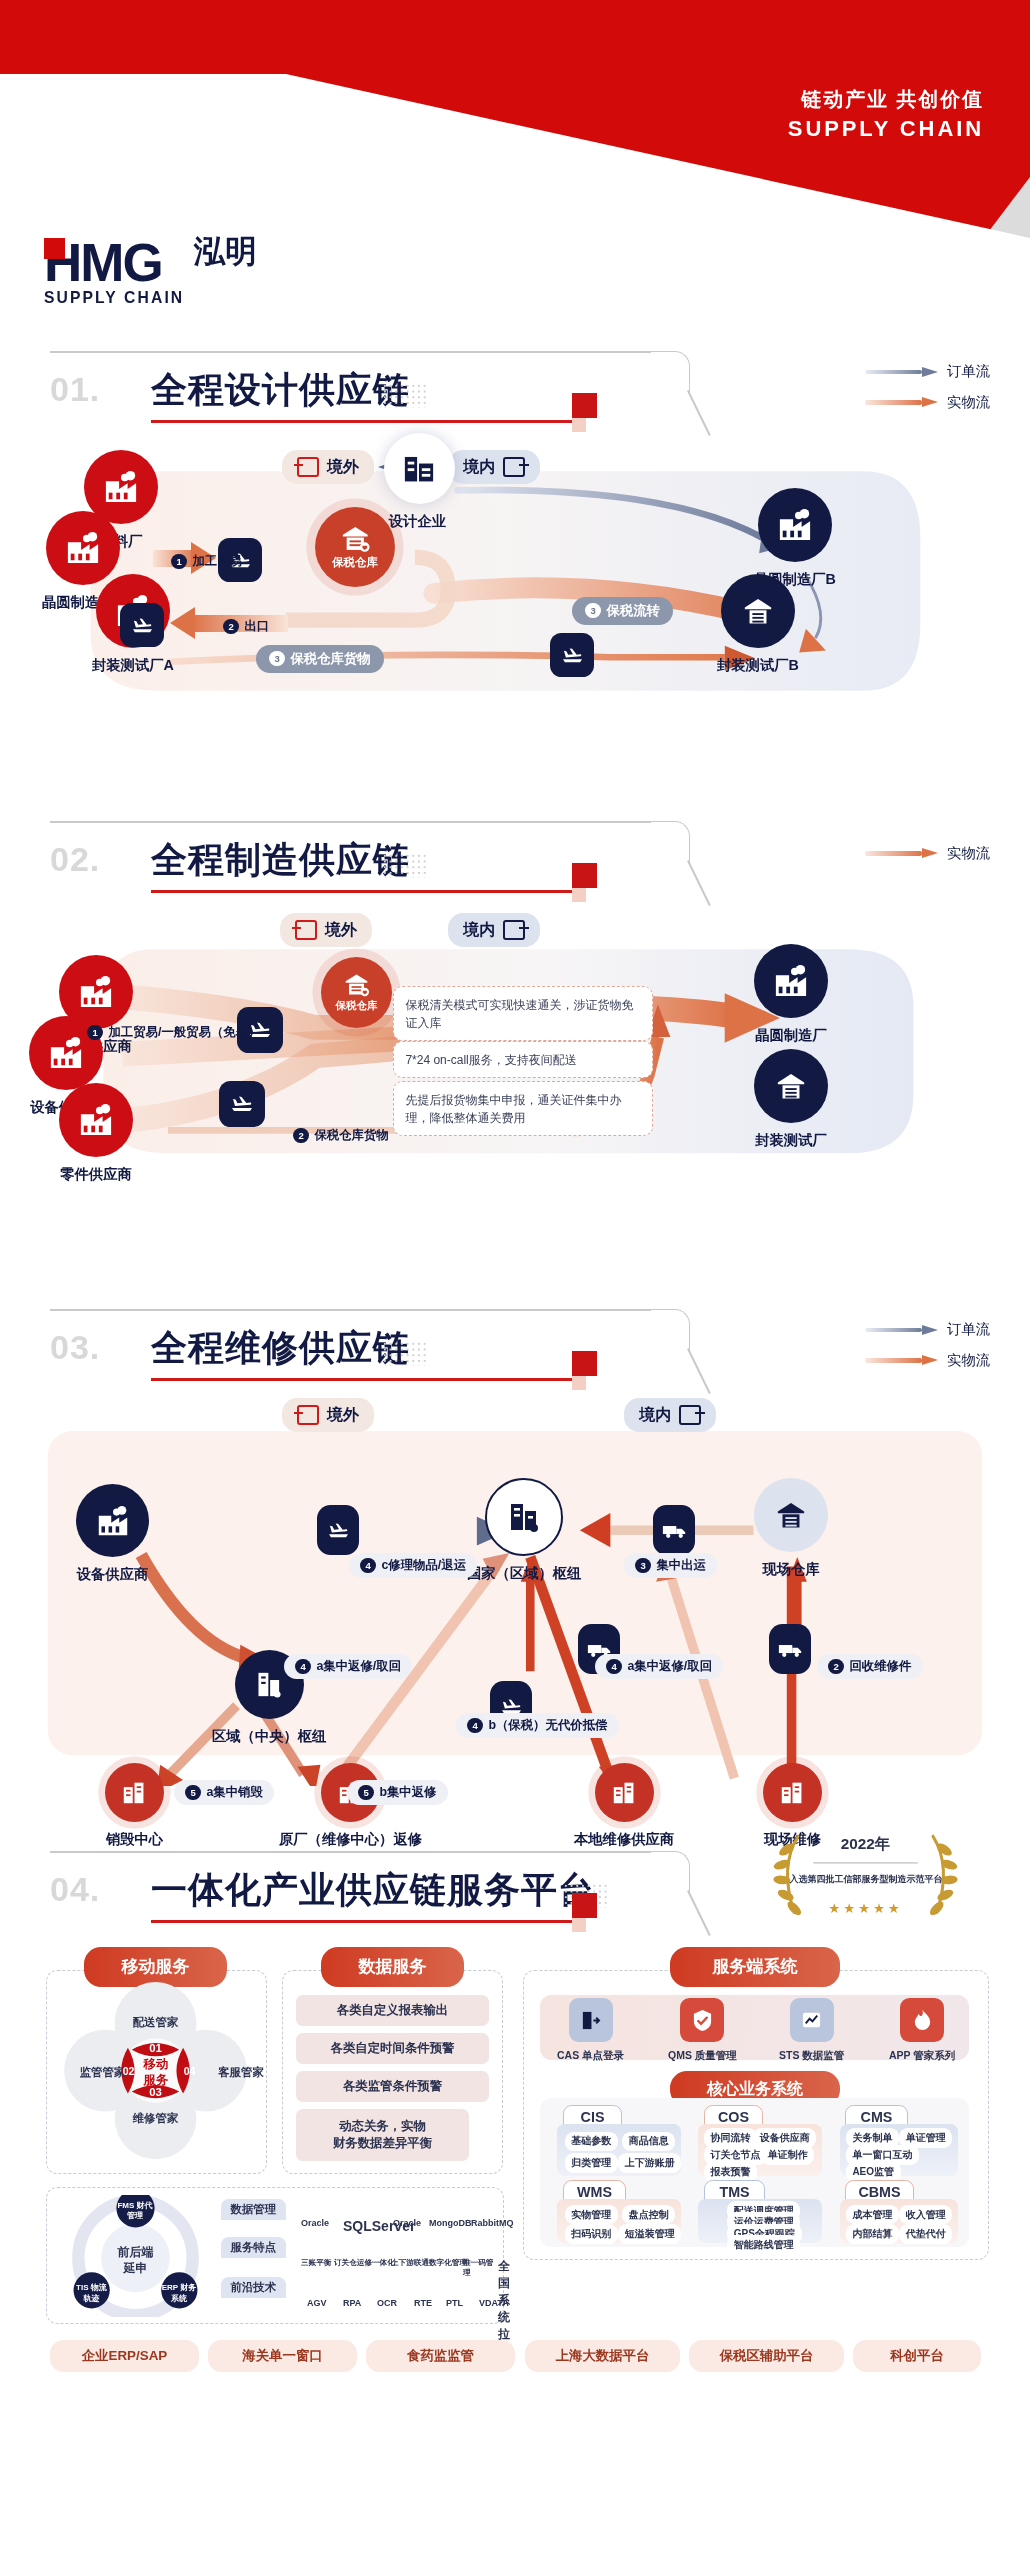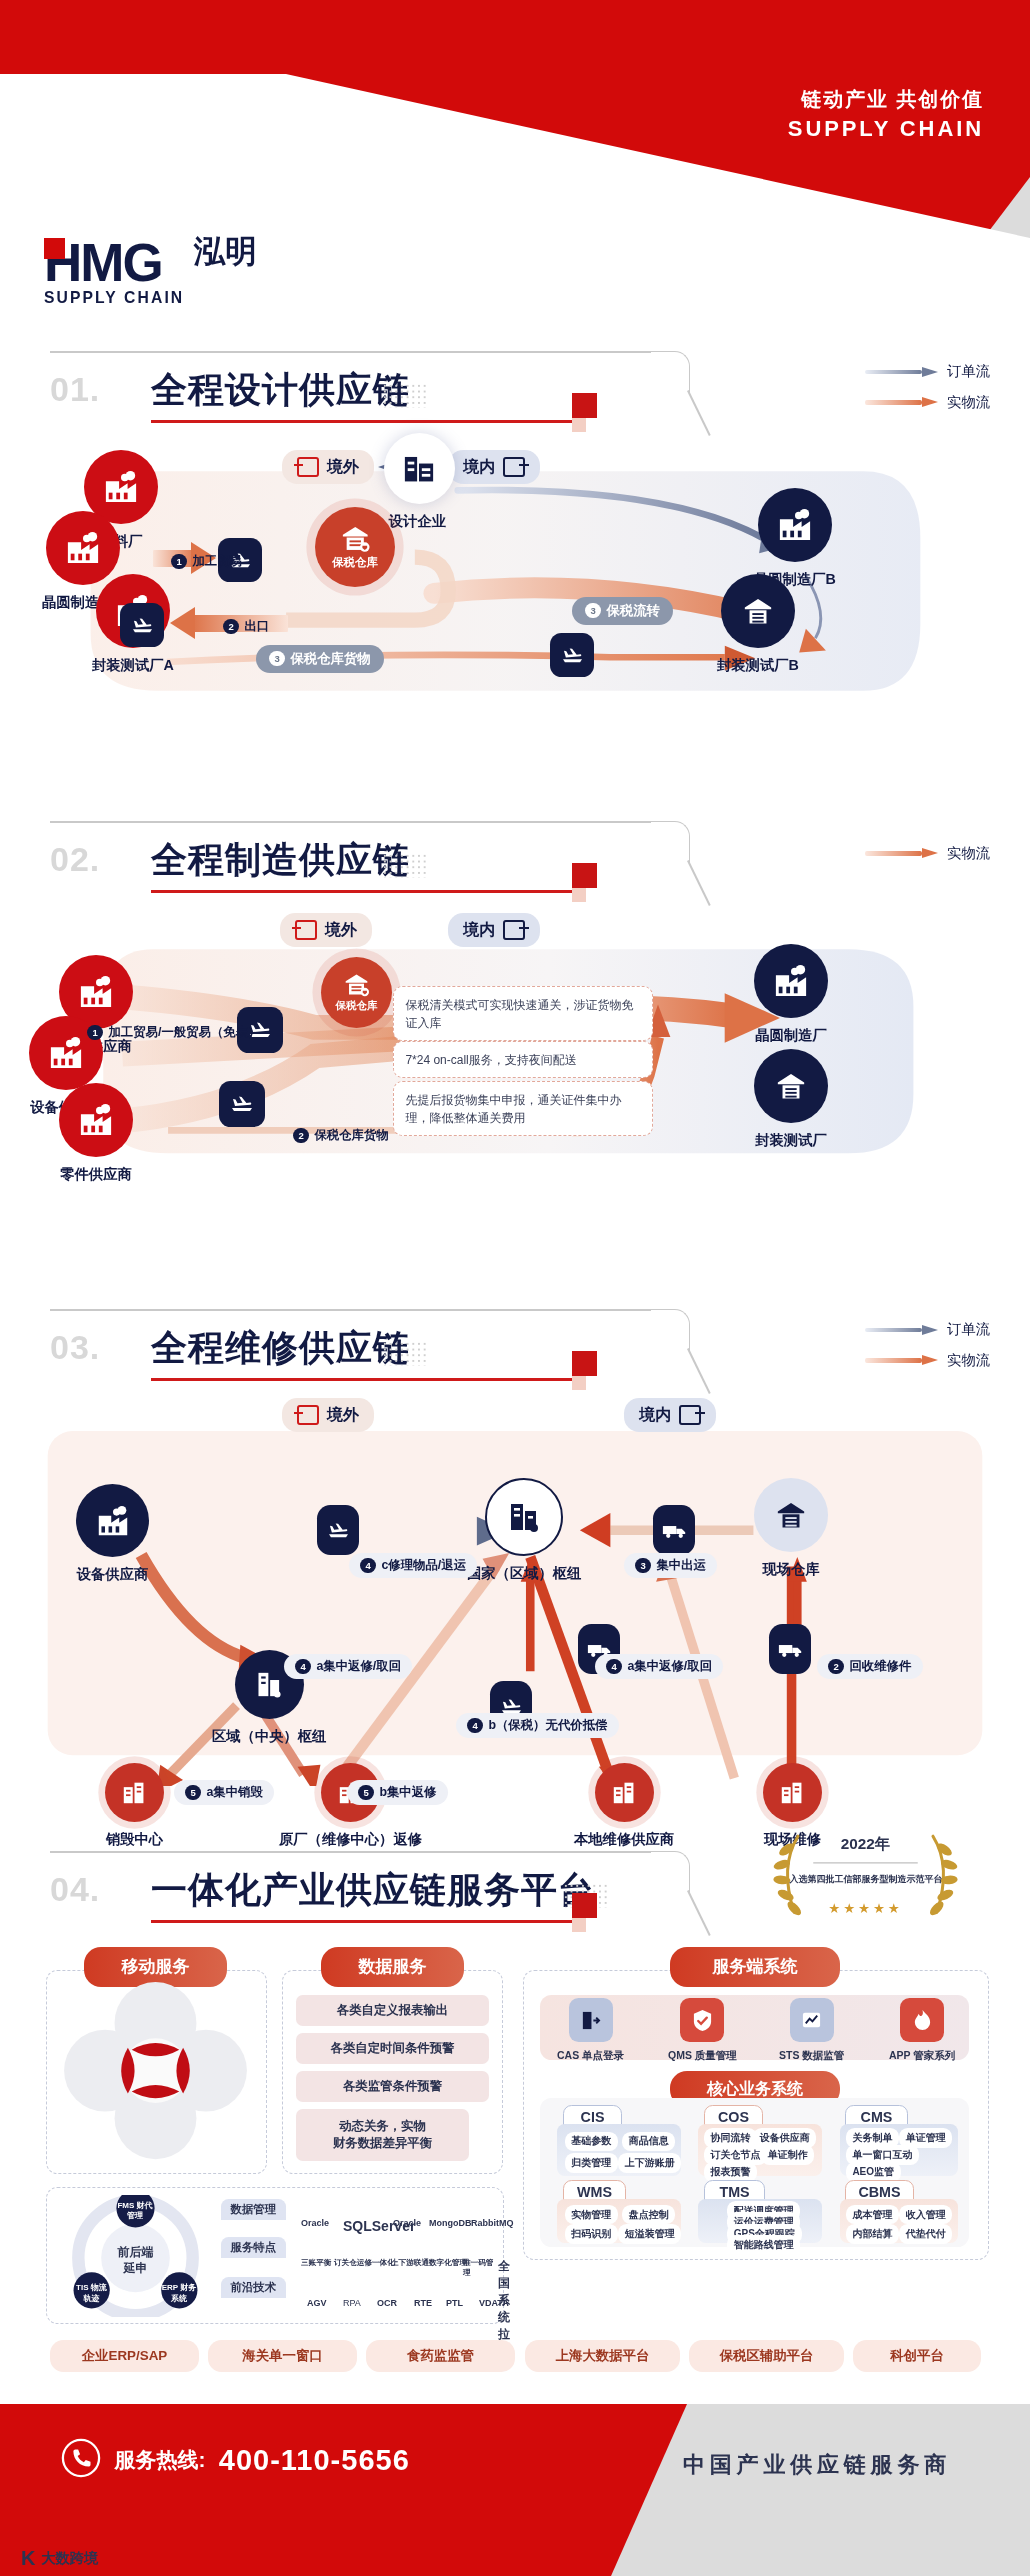--- a/index.html
+++ b/index.html
@@ -861,20 +861,32 @@
         <circle cx="115" cy="48" r="43" fill="#ecedf1"></circle>
         <circle cx="115" cy="148" r="43" fill="#ecedf1"></circle>
         <circle cx="62" cy="98" r="43" fill="#ecedf1"></circle>
         <circle cx="168" cy="98" r="43" fill="#ecedf1"></circle>
         <circle cx="115" cy="98" r="34" fill="#fafafa"></circle>
         <path d="M90 76 Q115 62 140 76 Q115 90 90 76z" fill="#c00d14"></path>
         <path d="M90 120 Q115 106 140 120 Q115 134 90 120z" fill="#c00d14"></path>
         <path d="M86 74 Q100 98 86 122 Q72 98 86 74z" fill="#c00d14"></path>
         <path d="M144 74 Q158 98 144 122 Q130 98 144 74z" fill="#c00d14"></path>
       </svg>
+      <div style="position:absolute;left:46px;top:34px;width:219px;height:191px;font-size:11.4px;font-weight:bold;color:#2c3350;">
+        <div style="position:absolute;left:76px;top:38px;width:67px;text-align:center;">配送管家</div>
+        <div style="position:absolute;left:95px;top:65px;width:29px;text-align:center;color:#fff;font-size:11.4px;">01</div>
+        <div style="position:absolute;left:21px;top:88px;width:71px;text-align:center;">监管管家</div>
+        <div style="position:absolute;left:69px;top:88px;width:27px;text-align:center;color:#fff;font-size:10.5px;">02</div>
+        <div style="position:absolute;left:130px;top:88px;width:27px;text-align:center;color:#fff;font-size:10.5px;">04</div>
+        <div style="position:absolute;left:132px;top:88px;width:76px;text-align:center;margin-left:25px;">客服管家</div>
+        <div style="position:absolute;left:95px;top:109px;width:29px;text-align:center;color:#fff;font-size:11.4px;">03</div>
+        <div style="position:absolute;left:76px;top:134px;width:67px;text-align:center;">维修管家</div>
+        <div style="position:absolute;left:91px;top:80px;width:38px;text-align:center;color:#c00d14;font-size:12.4px;line-height:1.25;white-space:pre-line;">移动
+服务</div>
+      </div>
 
       <div class="panel" style="left:282px;top:27px;width:219px;height:202px;"></div>
       <div class="panel-cap" style="left:321px;top:3.8px;width:143px;height:40px;">数据服务</div>
       <div class="dchip" style="left:296px;top:52px;width:193px;height:30.5px;">各类自定义报表输出</div>
       <div class="dchip" style="left:296px;top:90px;width:193px;height:30.5px;">各类自定时间条件预警</div>
       <div class="dchip" style="left:296px;top:128px;width:193px;height:30.5px;">各类监管条件预警</div>
       <div class="dchip" style="left:296px;top:166px;width:173px;height:52px;white-space:pre-line;">动态关务，实物
 财务数据差异平衡</div>
 
       <div class="panel" style="left:523px;top:27px;width:464px;height:288px;"></div>
@@ -1000,51 +1012,32 @@
           <span style="position:absolute;left:80px;top:21px;font-size:7.6px;color:#2c3350;font-weight:bold;">三账平衡</span>
           <span style="position:absolute;left:113px;top:21px;font-size:7.6px;color:#2c3350;font-weight:bold;">订关仓运修一体化</span>
           <span style="position:absolute;left:170px;top:21px;font-size:7.6px;color:#2c3350;font-weight:bold;">上下游联通</span>
           <span style="position:absolute;left:208px;top:21px;font-size:7.6px;color:#2c3350;font-weight:bold;">数字化管理</span>
           <span style="position:absolute;left:242px;top:21px;font-size:7.6px;color:#2c3350;font-weight:bold;">唯一码管理</span>
           <span style="position:absolute;left:277px;top:21px;font-size:12px;color:#2c3350;font-weight:bold;">全国系统拉通</span>
         </div>
         <div style="position:relative;height:36px;">
           <span style="position:absolute;left:0;top:0;background:#dfe4f2;border-radius:7.6px 7.6px 0 0;padding:2.9px 9.5px;font-size:11.4px;font-weight:bold;color:#2c3350;">前沿技术</span>
           <span style="position:absolute;left:86px;top:21px;font-size:9px;color:#2c3350;font-weight:bold;">AGV</span>
-          <span style="position:absolute;left:122px;top:21px;font-size:9px;color:#2c3350;font-weight:normal;">RPA</span>
+          <span style="position:absolute;left:122px;top:21px;font-size:9px;color:#2c3350;font-weight:bold;">RPA</span>
           <span style="position:absolute;left:156px;top:21px;font-size:9px;color:#2c3350;font-weight:bold;">OCR</span>
           <span style="position:absolute;left:193px;top:21px;font-size:9px;color:#2c3350;font-weight:bold;">RTE</span>
           <span style="position:absolute;left:225px;top:21px;font-size:9px;color:#2c3350;font-weight:bold;">PTL</span>
           <span style="position:absolute;left:258px;top:21px;font-size:9px;color:#2c3350;font-weight:bold;">VDATA</span>
         </div>
       </div>
 
       <div class="botbar" style="left:50px;top:397px;width:149px;height:32px;">企业ERP/SAP</div>
       <div class="botbar" style="left:208px;top:397px;width:149px;height:32px;">海关单一窗口</div>
       <div class="botbar" style="left:366px;top:397px;width:149px;height:32px;">食药监监管</div>
       <div class="botbar" style="left:525px;top:397px;width:155px;height:32px;">上海大数据平台</div>
       <div class="botbar" style="left:689px;top:397px;width:155px;height:32px;">保税区辅助平台</div>
       <div class="botbar" style="left:853px;top:397px;width:128px;height:32px;">科创平台</div>
     </div>
   </div>
 
-  <div class="ftr">
-    <div class="ftr-grey"></div>
-    <div style="position:absolute;left:0;top:0;width:687px;height:172px;background:#d20a0a;clip-path:polygon(0 0,687px 0,611px 172px,0 172px);"></div>
-    <div class="ftr-hot">
-      <span>
-        <svg width="40" height="40" viewBox="0 0 42 42">
-            <circle cx="21" cy="21" r="19" fill="none" stroke="#fff" stroke-width="2.4"></circle>
-            <path d="M13 14c0-1 1-2 2-2h3l2 5-2.5 2c1.5 3 3.5 5 6.5 6.5l2-2.5 5 2v3c0 1-1 2-2 2-9 0-16-7-16-16z" fill="#fff"></path>
-          </svg>
-      </span>
-      <span class="lbl">服务热线:</span>
-      <span class="num">400-110-5656</span>
-    </div>
-    <div class="ftr-right">中国产业供应链服务商</div>
-    <div class="ftr-brand">
-      <span class="k">K</span>
-      <span class="t">大数跨境</span>
-    </div>
-  </div>
 
 </div>
 
 
 </body></html>

